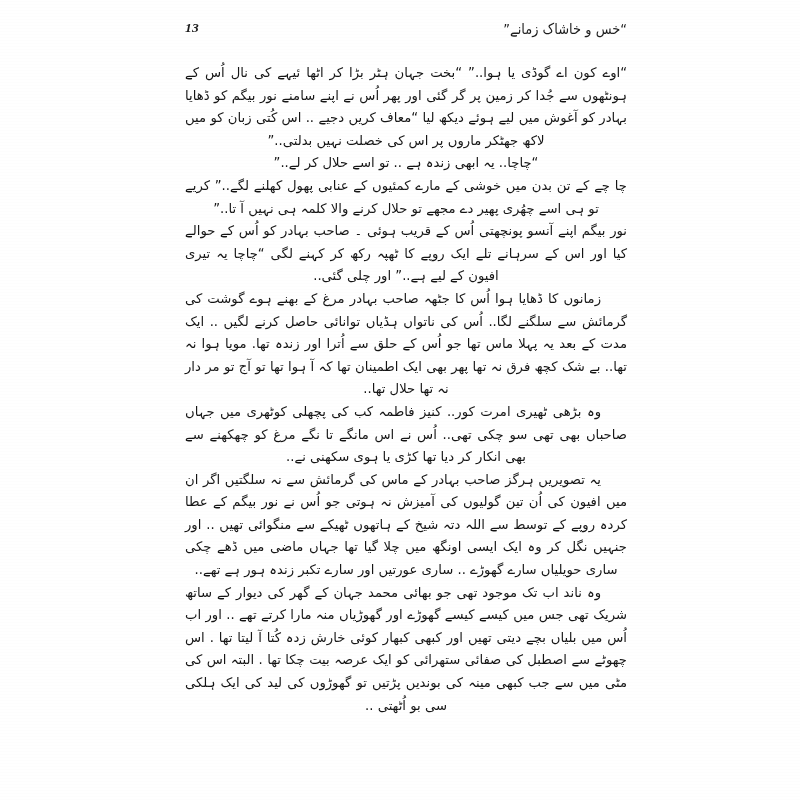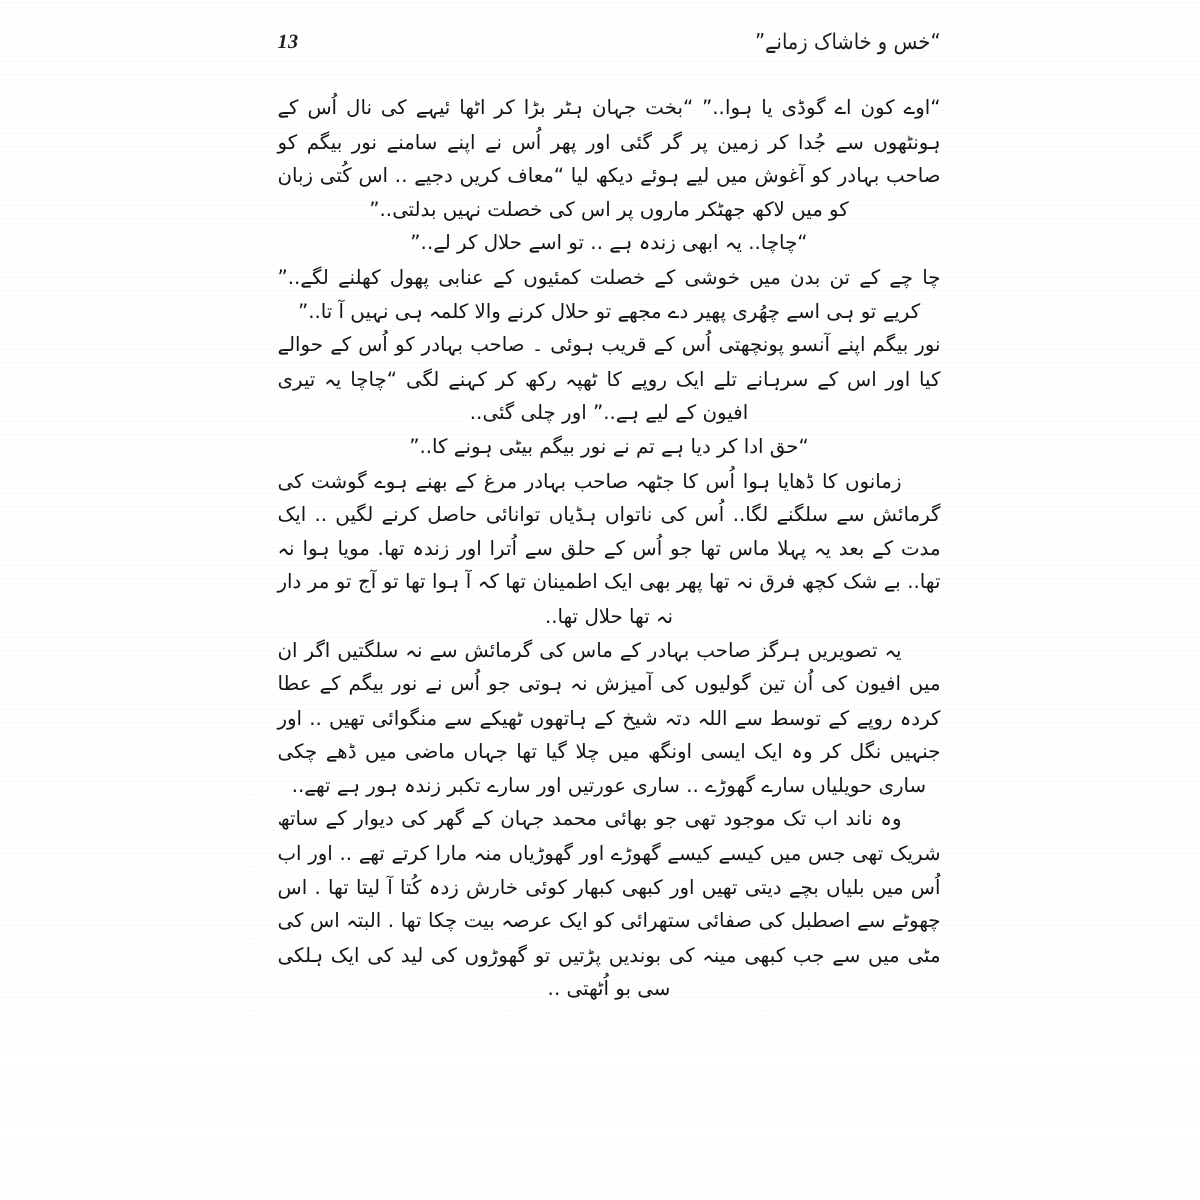--- a/index.html
+++ b/index.html
@@ -116,33 +116,33 @@
 
   <div class="content-area">
 
     <div class="running-head">
       <div class="page-number">13</div>
       <div class="book-title-head">“خس و خاشاک زمانے”</div>
     </div>
 
     <div class="body-text">
 
-      <p class="para">“اوے کون اے گوڈی یا ہوا..” “بخت جہان ہٹر بڑا کر اٹھا ئیہے کی نال اُس کے ہونٹھوں سے جُدا کر زمین پر گر گئی اور پھر اُس نے اپنے سامنے نور بیگم کو صاحب بہادر کو آغوش میں لیے ہوئے دیکھ لیا “معاف کریں دجیے .. اس کُتی زبان کو میں لاکھ جھٹکر ماروں پر اس کی خصلت نہیں بدلتی..”</p>
+      <p class="para">“اوے کون اے گوڈی یا ہوا..” “بخت جہان ہٹر بڑا کر اٹھا ئیہے کی نال اُس کے ہونٹھوں سے جُدا کر زمین پر گر گئی اور پھر اُس نے اپنے سامنے نور بیگم کو ڈھایا بہادر کو آغوش میں لیے ہوئے دیکھ لیا “معاف کریں دجیے .. اس کُتی زبان کو میں لاکھ جھٹکر ماروں پر اس کی خصلت نہیں بدلتی..”</p>
 
       <p class="para center">“چاچا.. یہ ابھی زندہ ہے .. تو اسے حلال کر لے..”</p>
 
-      <p class="para">چا چے کے تن بدن میں خوشی کے خصلت کمئیوں کے عنابی پھول کھلنے لگے..” کریے تو ہی اسے چھُری پھیر دے مجھے تو حلال کرنے والا کلمہ ہی نہیں آ تا..”</p>
+      <p class="para">چا چے کے تن بدن میں خوشی کے مارے کمئیوں کے عنابی پھول کھلنے لگے..” کریے تو ہی اسے چھُری پھیر دے مجھے تو حلال کرنے والا کلمہ ہی نہیں آ تا..”</p>
 
       <p class="para">نور بیگم اپنے آنسو پونچھتی اُس کے قریب ہوئی ۔ صاحب بہادر کو اُس کے حوالے کیا اور اس کے سرہانے تلے ایک روپے کا ٹھپہ رکھ کر کہنے لگی “چاچا یہ تیری افیون کے لیے ہے..” اور چلی گئی..</p>
 
-      <p class="para center">“حق ادا کر دیا ہے تم نے نور بیگم بیٹی ہونے کا..”</p>
 
 
       <p class="para indent block-gap">زمانوں کا ڈھایا ہوا اُس کا جٹھہ صاحب بہادر مرغ کے بھنے ہوے گوشت کی گرمائش سے سلگنے لگا.. اُس کی ناتواں ہڈیاں توانائی حاصل کرنے لگیں .. ایک مدت کے بعد یہ پہلا ماس تھا جو اُس کے حلق سے اُترا اور زندہ تھا. مویا ہوا نہ تھا.. بے شک کچھ فرق نہ تھا پھر بھی ایک اطمینان تھا کہ آ ہوا تھا تو آج تو مر دار نہ تھا حلال تھا..</p>
 
+      <p class="para indent">وہ بڑھی ٹھیری امرت کور.. کنیز فاطمہ کب کی پچھلی کوٹھری میں جہاں صاحباں بھی تھی سو چکی تھی.. اُس نے اس مانگے تا نگے مرغ کو چھکھنے سے بھی انکار کر دیا تھا کڑی یا ہوی سکھنی نے..</p>
 
 
       <p class="para indent">یہ تصویریں ہرگز صاحب بہادر کے ماس کی گرمائش سے نہ سلگتیں اگر ان میں افیون کی اُن تین گولیوں کی آمیزش نہ ہوتی جو اُس نے نور بیگم کے عطا کردہ روپے کے توسط سے اللہ دتہ شیخ کے ہاتھوں ٹھیکے سے منگوائی تھیں .. اور جنہیں نگل کر وہ ایک ایسی اونگھ میں چلا گیا تھا جہاں ماضی میں ڈھے چکی ساری حویلیاں سارے گھوڑے .. ساری عورتیں اور سارے تکبر زندہ ہور ہے تھے..</p>
 
       <p class="para indent">وہ ناند اب تک موجود تھی جو بھائی محمد جہان کے گھر کی دیوار کے ساتھ شریک تھی جس میں کیسے کیسے گھوڑے اور گھوڑیاں منہ مارا کرتے تھے .. اور اب اُس میں بلیاں بچے دیتی تھیں اور کبھی کبھار کوئی خارش زدہ کُتا آ لیتا تھا . اس چھوٹے سے اصطبل کی صفائی ستھرائی کو ایک عرصہ بیت چکا تھا . البتہ اس کی مٹی میں سے جب کبھی مینہ کی بوندیں پڑتیں تو گھوڑوں کی لید کی ایک ہلکی سی بو اُٹھتی ..</p>
 
     </div>
   </div>
 
   <div class="scan-noise"></div>

